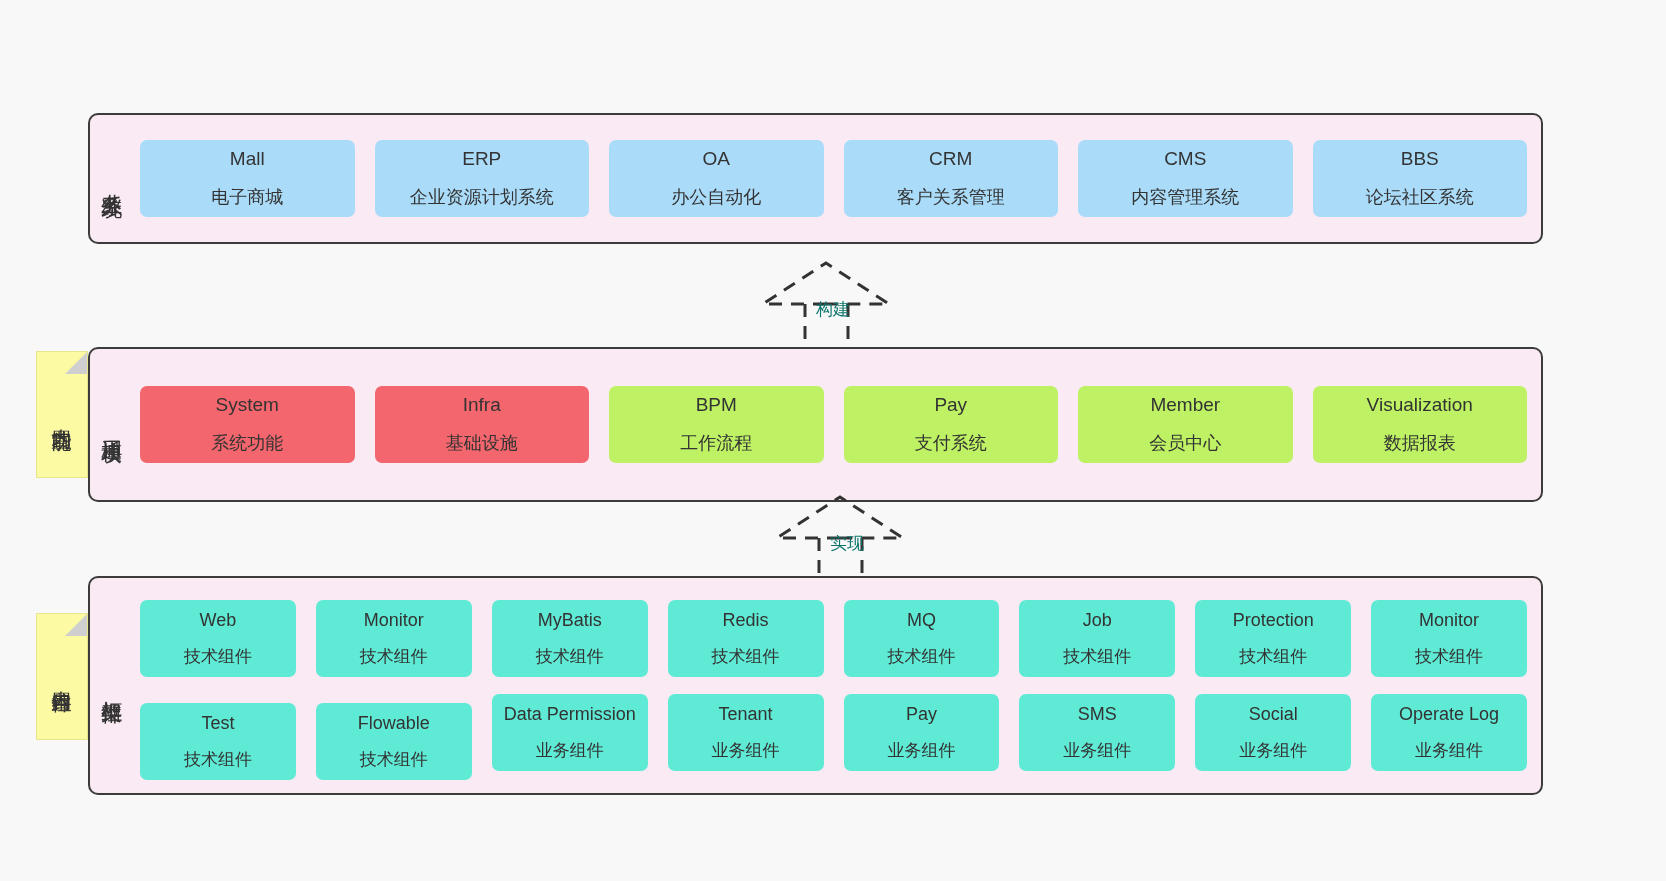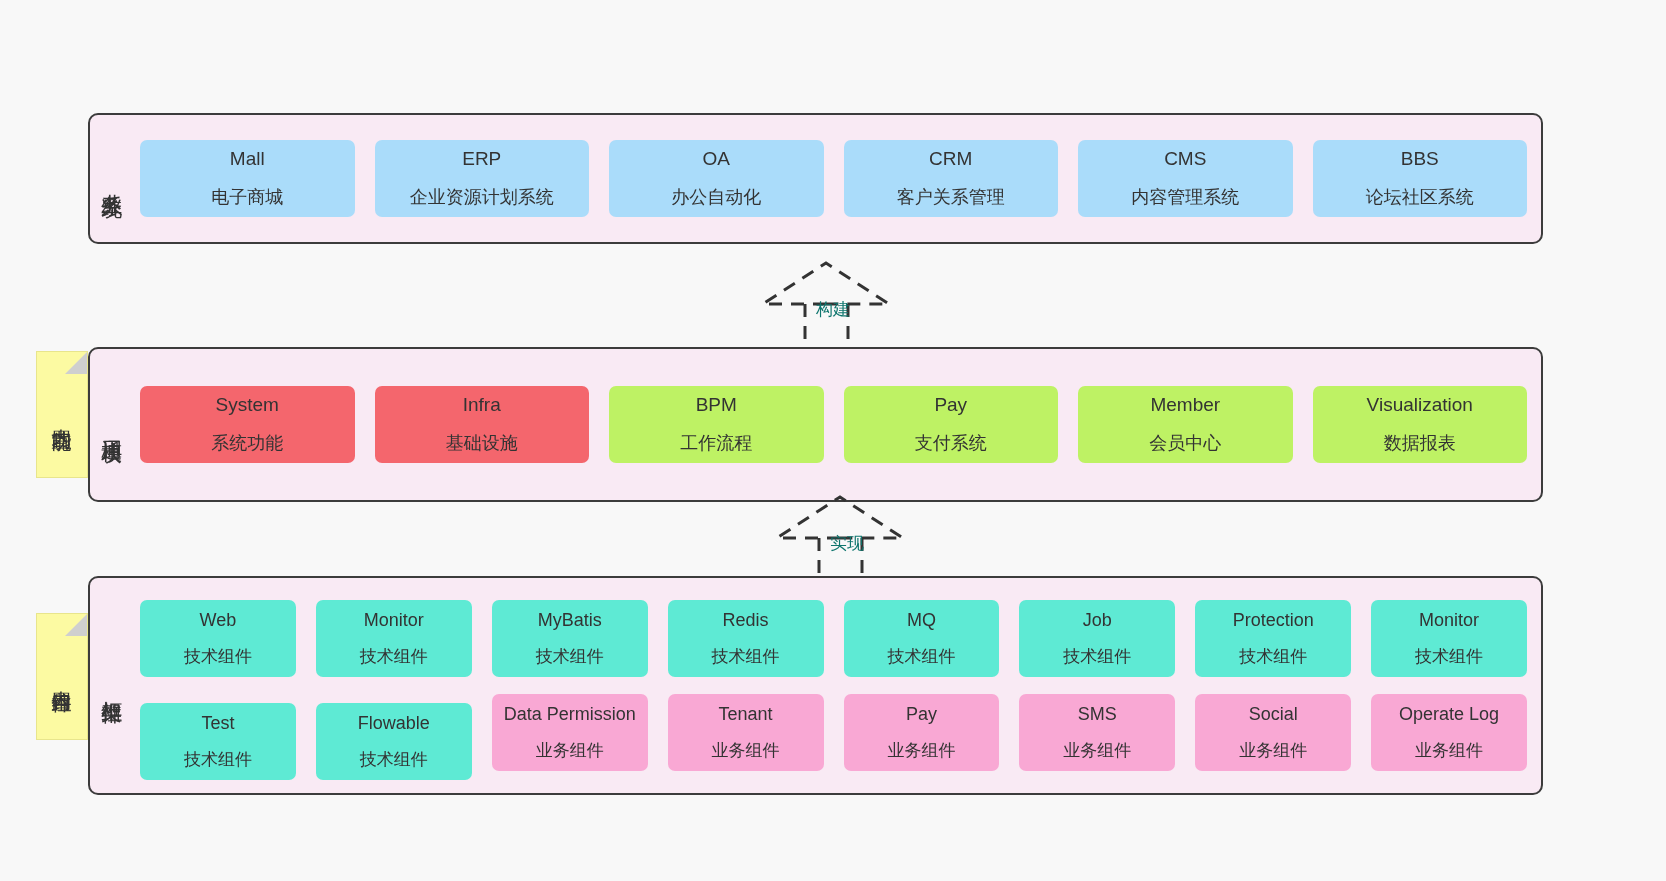--- a/index.html
+++ b/index.html
@@ -85,21 +85,21 @@
     color: #333333;
     text-align: right;
   }
   .box.compact .en { font-size: 18px; }
   .box.compact .cn { font-size: 17px; }
 
   .c-blue       { background: #aadcfa; }
   .c-red        { background: #f4666d; }
   .c-pink       { background: #bef264; }
   .c-green      { background: #5eead4; margin-top: 9px; }
-  .c-lightgreen { background: #f9a8d4; }
+  .c-lightgreen { background: #5eead4; }
 
   
   .note {
     position: absolute;
     box-sizing: border-box;
     width: 52px;
     background: #fcfaa2;
     border: 1px solid #e8e58c;
     display: flex;
     align-items: center;

